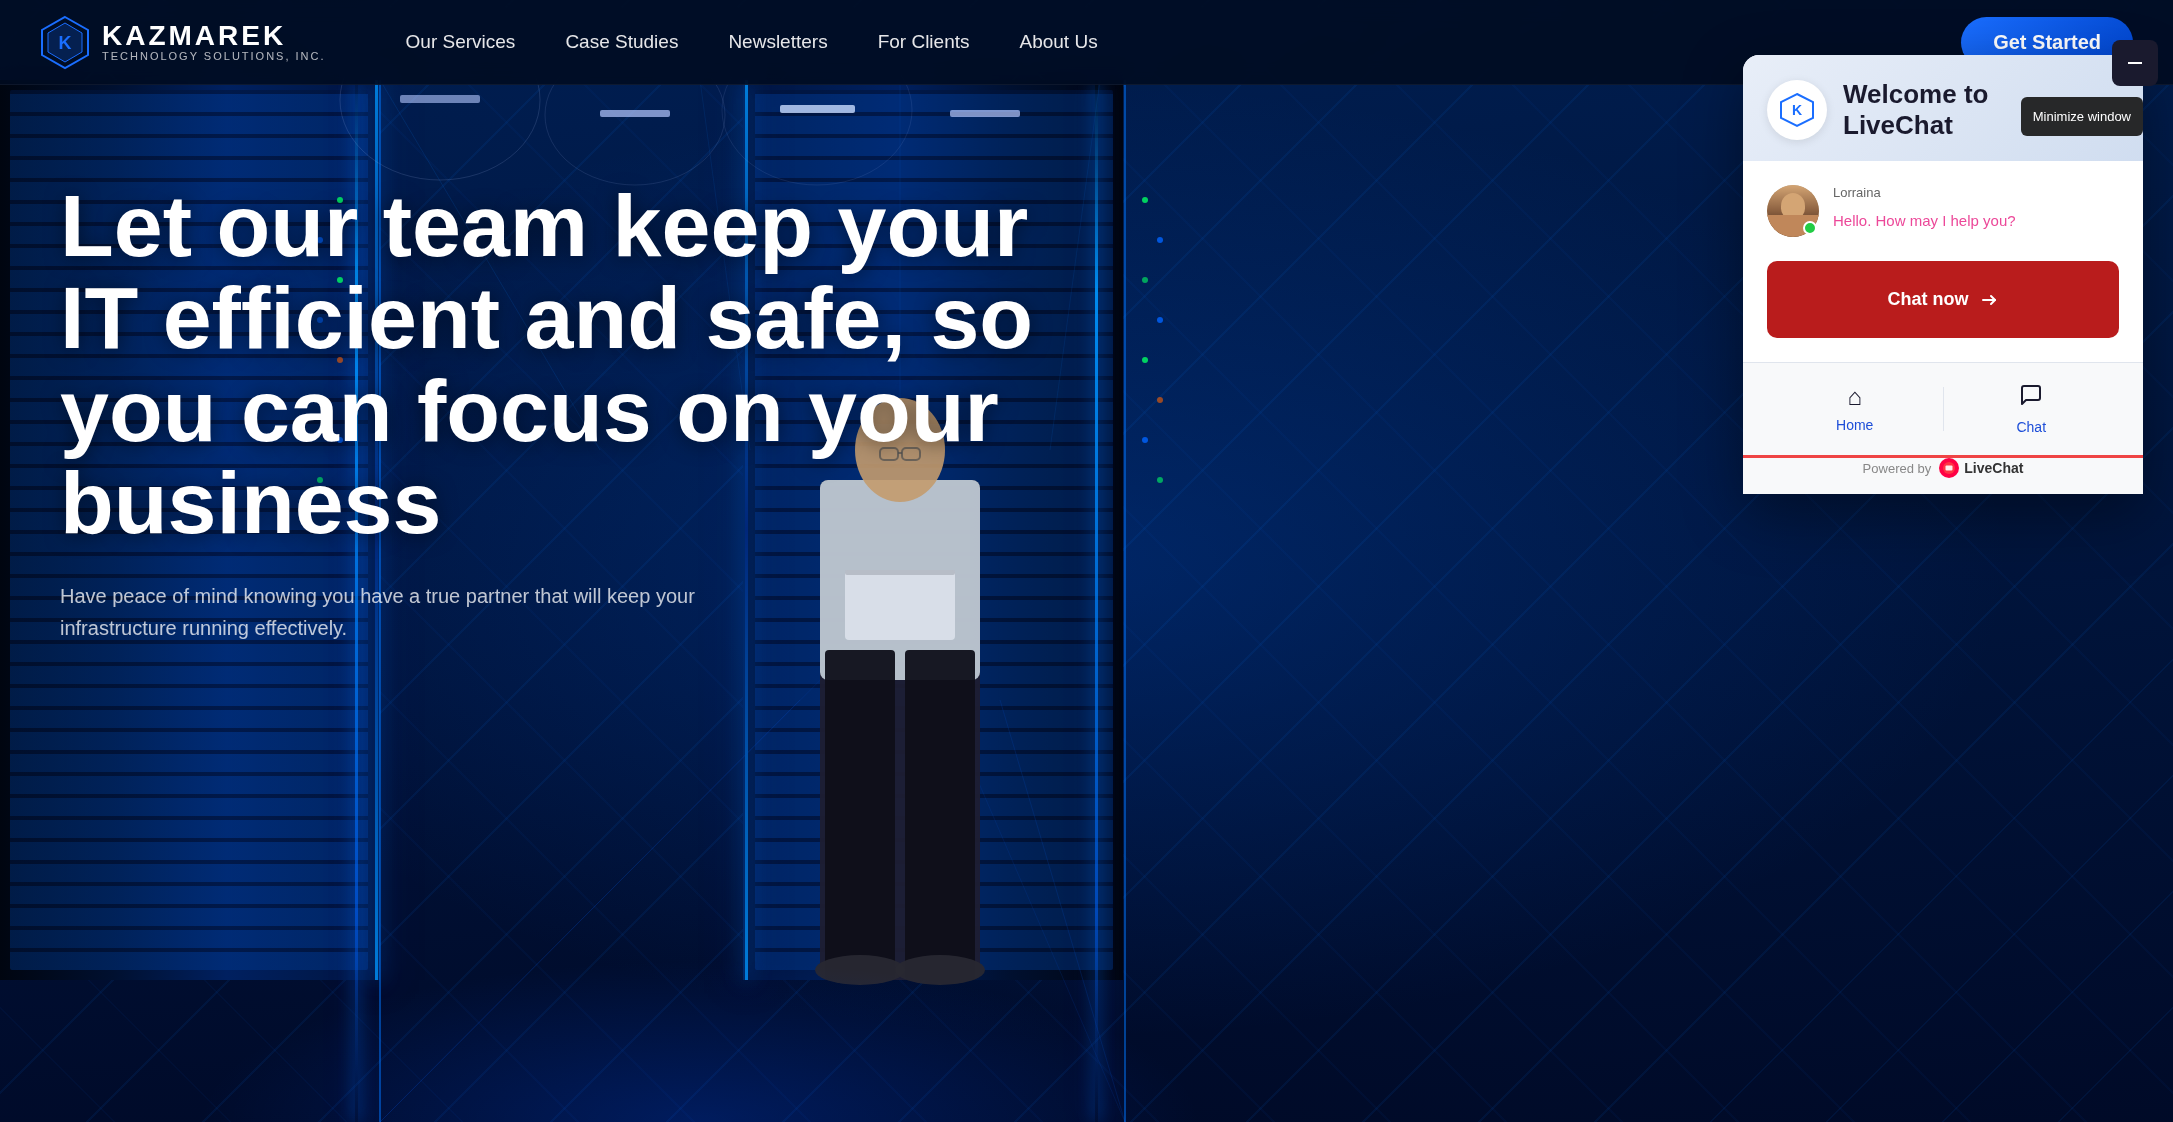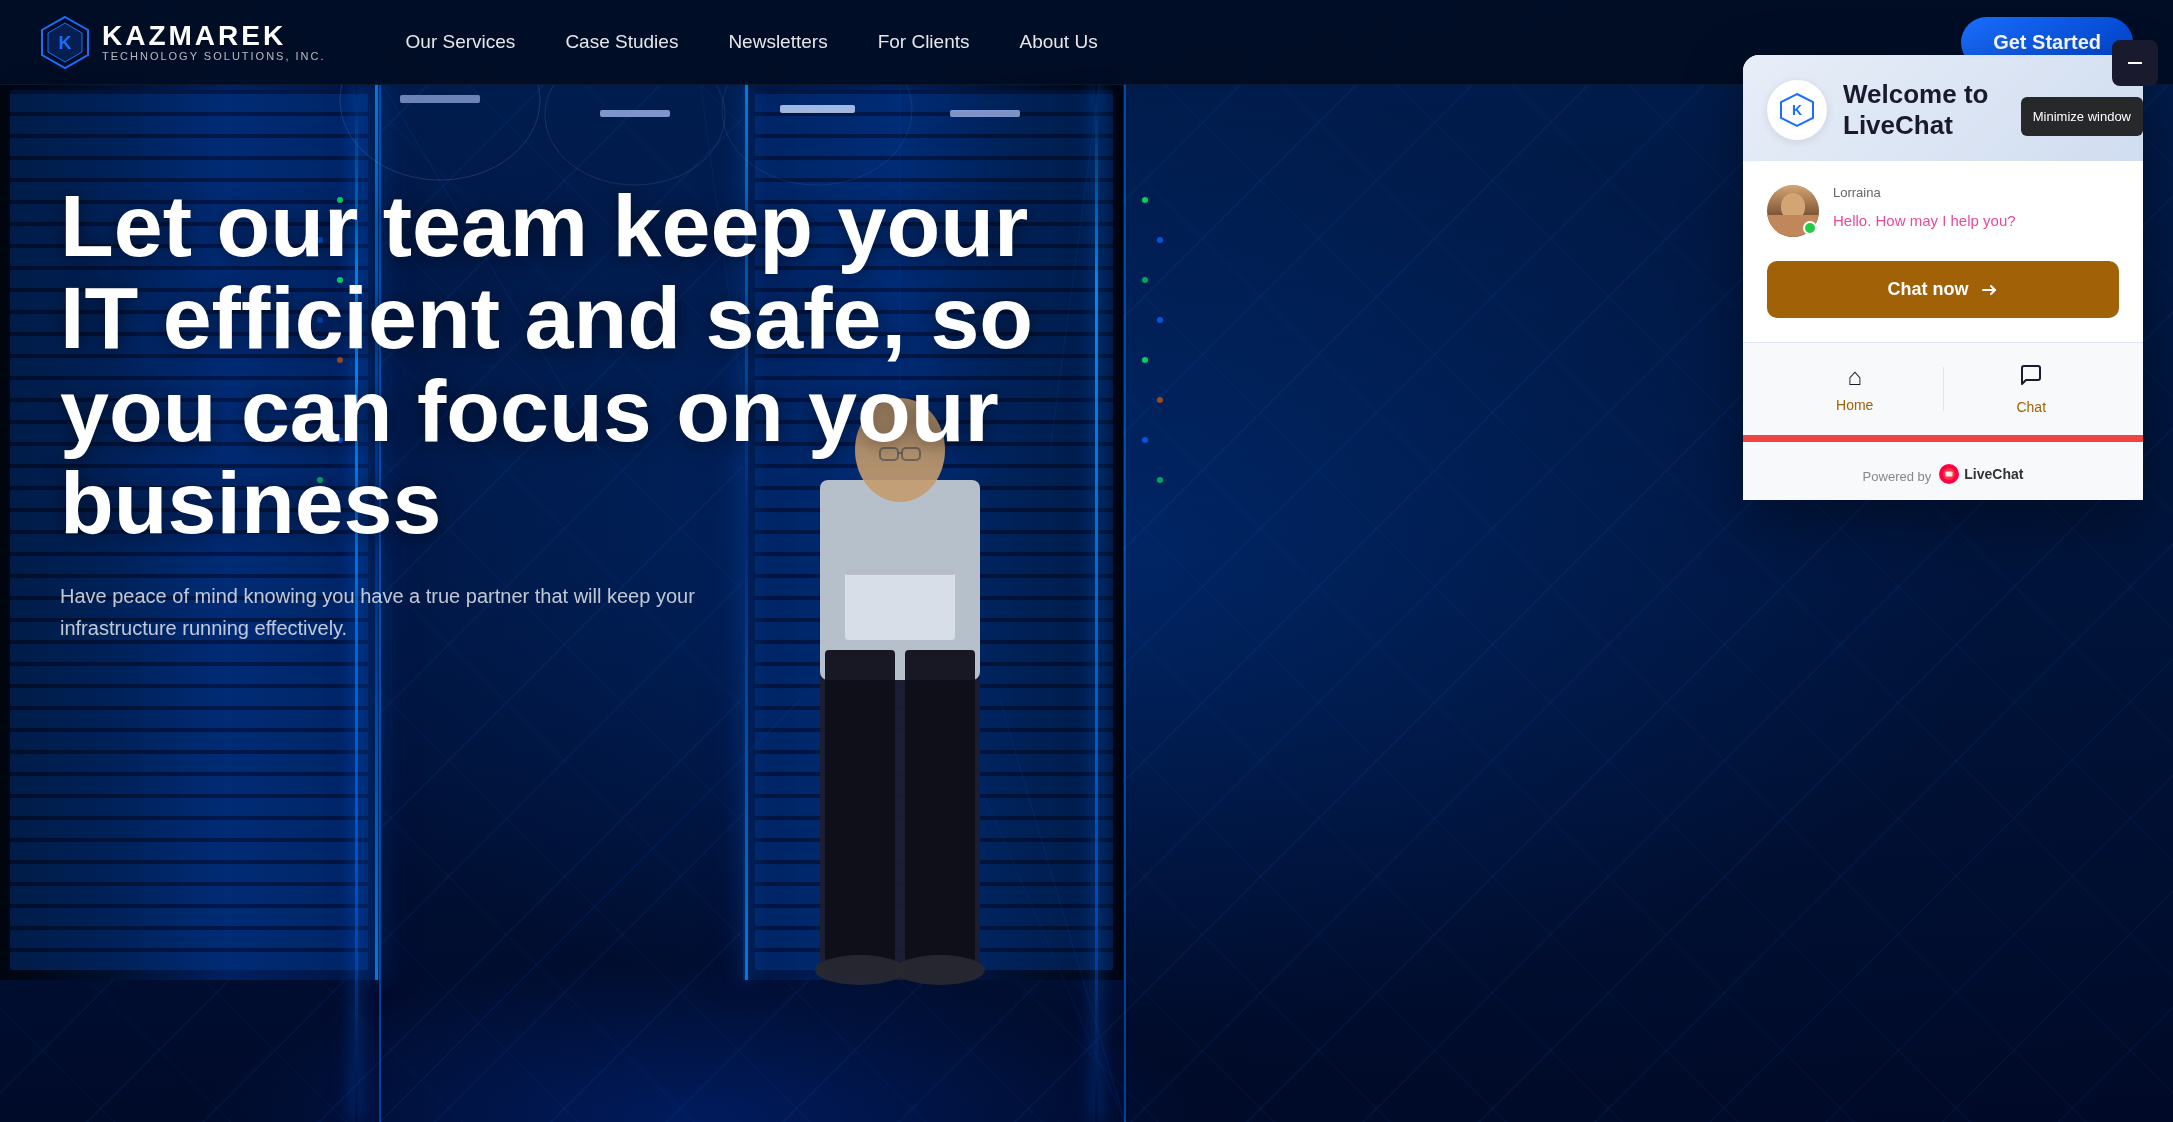--- a/index.html
+++ b/index.html
@@ -364,22 +364,22 @@
       font-size: 15px;
       color: #ec4899;
     }
 
     .chat-now-btn {
       display: flex;
       align-items: center;
       justify-content: center;
       gap: 10px;
       width: 100%;
-      padding: 18px;
-      background: #a16207;
+      padding: 28px;
+      background: #b91c1c;
       color: white;
       border: none;
       border-radius: 10px;
       font-size: 18px;
       font-weight: 700;
       cursor: pointer;
     }
 
     .livechat-footer {
       background: #f8f9fa;
@@ -397,38 +397,38 @@
       cursor: pointer;
     }
 
     .footer-tab-icon {
       font-size: 24px;
       color: #1a1a2e;
     }
 
     .footer-tab-label {
       font-size: 14px;
-      color: #a16207;
+      color: #1d4ed8;
       font-weight: 500;
     }
 
     .footer-divider {
       width: 1px;
       background: #e0e5ed;
       margin: 4px 0;
     }
 
     .livechat-powered {
       background: #f8f9fa;
-      padding: 22px 24px 16px;
-      display: flex;
-      align-items: flex-end;
+      padding: 0 24px 16px;
+      display: flex;
+      align-items: center;
       justify-content: center;
       gap: 8px;
-      border-top: 7px solid #ef4444;
+      border-top: 3px solid #ef4444;
     }
 
     .powered-text {
       font-size: 13px;
       color: #888;
     }
 
     .powered-brand {
       display: flex;
       align-items: center;

